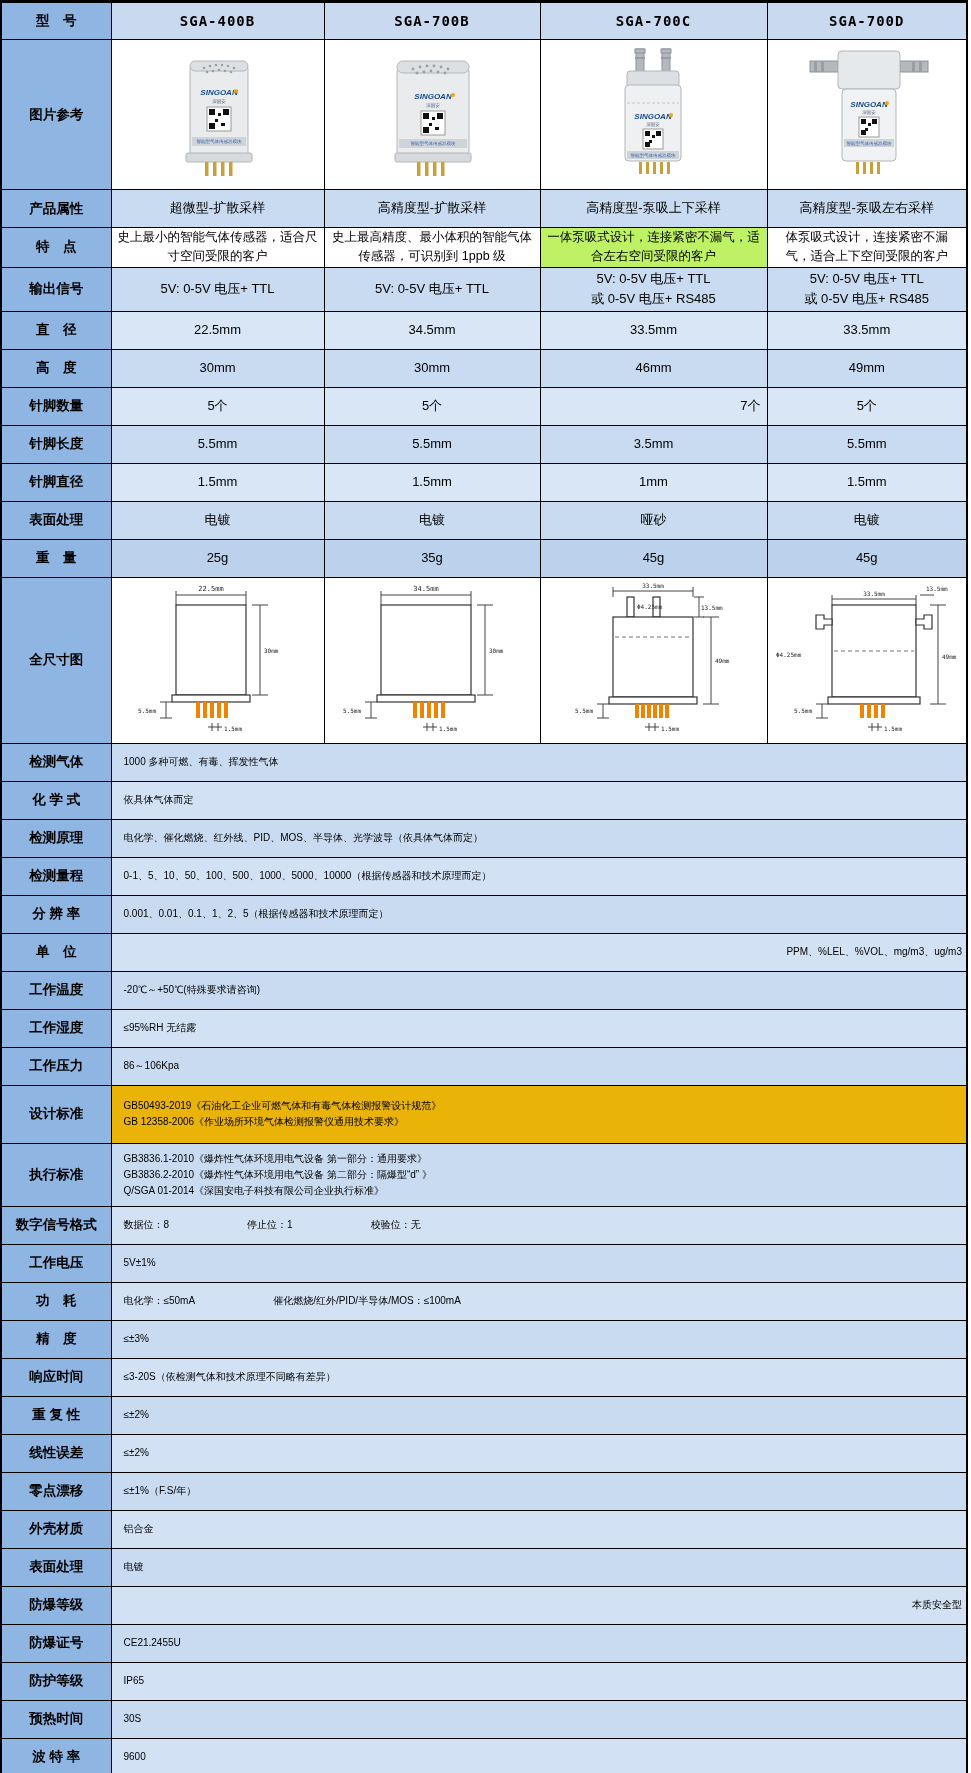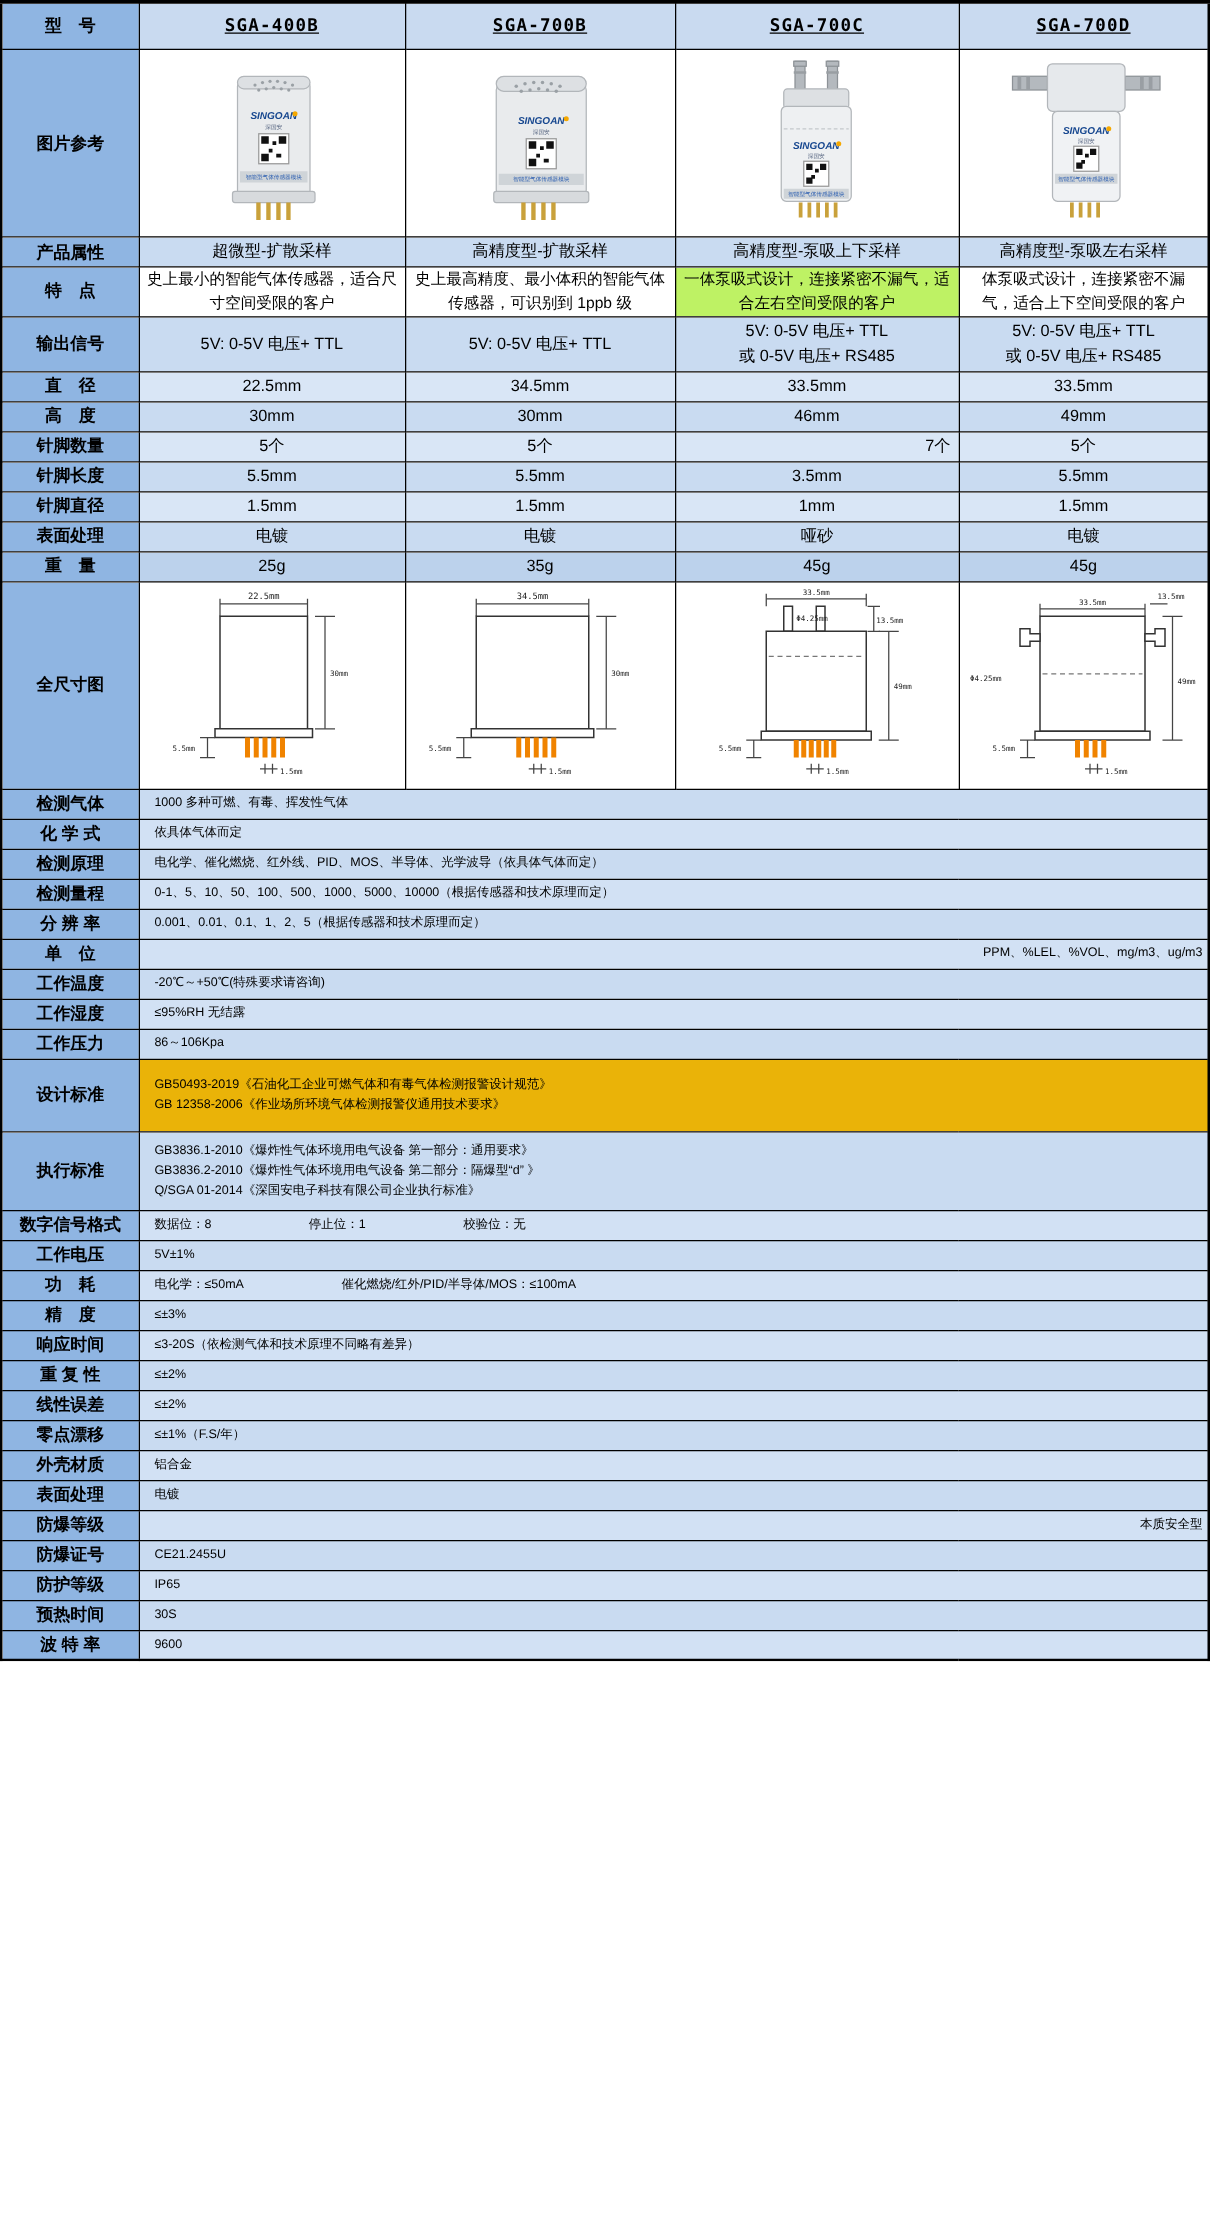--- a/index.html
+++ b/index.html
@@ -1,26 +1,26 @@
 <!DOCTYPE html>
 <html><head>
 <meta charset="utf-8">
 <style>
   html,body{margin:0;padding:0;background:#fff;}
   body{width:971px;font-family:"Liberation Sans",sans-serif;color:#000;}
   table{border-collapse:collapse;table-layout:fixed;width:966px;
         border:2px solid #000;border-top:3px solid #000;}
   td,th{border:1px solid #000;overflow:hidden;vertical-align:middle;}
-  tr{height:24px;}
+  tr{height:38px;}
   
   th.rl{background:#8fb5e2;font-weight:bold;font-size:13.5px;text-align:center;padding:0 2px;}
   
   tr[data-name="model-header-row"]{height:38px;}
   td.model{background:#c9daf0;font-family:"DejaVu Sans Mono",monospace;font-weight:bold;
-           font-size:14px;text-align:center;letter-spacing:1px;text-decoration:underline;}
+           font-size:14px;text-align:center;letter-spacing:1px;}
   
   tr[data-name="image-row"]{height:150px;}
   tr[data-name="fullsize-row"]{height:166px;}
   td.photo,td.diagram{background:#fff;text-align:center;padding:0;}
   
   td.sv{font-size:13px;text-align:center;padding:0 6px;line-height:1.55;}
   tr[data-name="spec-row-features"]{height:26px;}
   tr[data-name="spec-row-features"] td.sv{font-size:12.5px;}
   tr[data-name="spec-row-output-signal"]{height:44px;}
   

